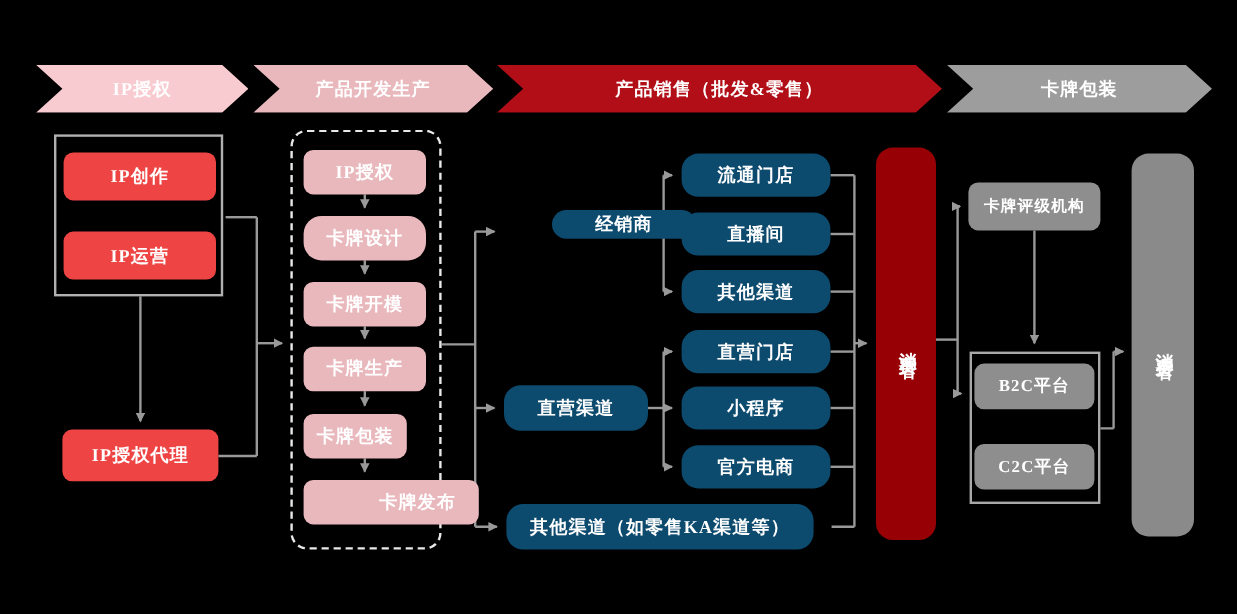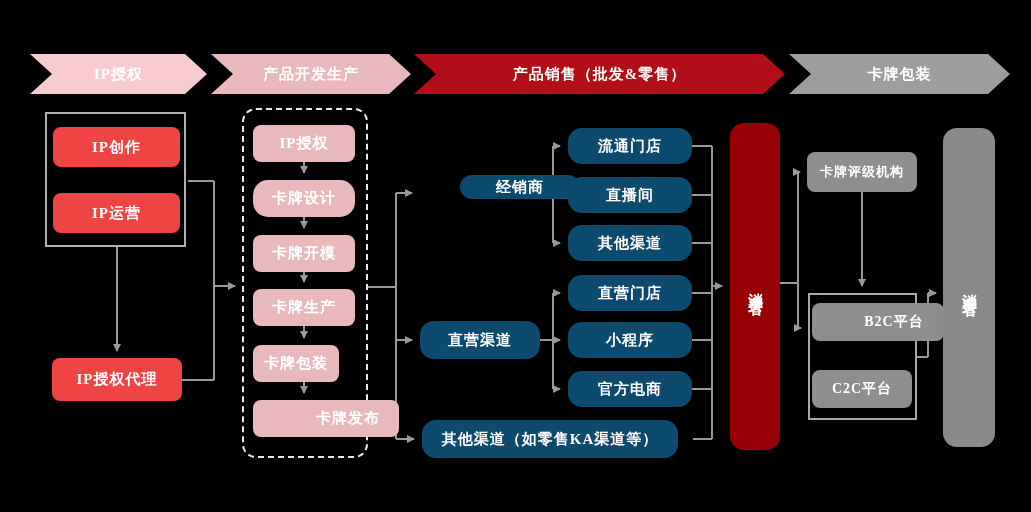--- a/index.html
+++ b/index.html
@@ -163,21 +163,21 @@
     <span>其他渠道（如零售KA渠道等）</span>
   </div>
   <div class="box consumer" style="left:730px;top:123px;width:50px;height:327px;background:#970005;">
     <span class="vtext">消费者</span>
   </div>
 
   <div class="box gray" style="left:807px;top:152px;width:110px;height:40px;font-size:13px;">
     <span>卡牌评级机构</span>
   </div>
   <div class="frame" style="left:808px;top:293px;width:109px;height:127px;border-color:#a8a8a8;"></div>
-  <div class="box gray" style="left:812px;top:303px;width:100px;height:38px;font-size:14px;padding-left:32px;">
+  <div class="box gray" style="left:812px;top:303px;width:100px;height:38px;font-size:14px;">
     <span>B2C平台</span>
   </div>
   <div class="box gray" style="left:812px;top:370px;width:100px;height:38px;font-size:14px;justify-content:center;">
     <span>C2C平台</span>
   </div>
   <div class="box consumer" style="left:943px;top:128px;width:52px;height:319px;background:#8a8a8a;">
     <span class="vtext">消费者</span>
   </div>
 
 </div>

